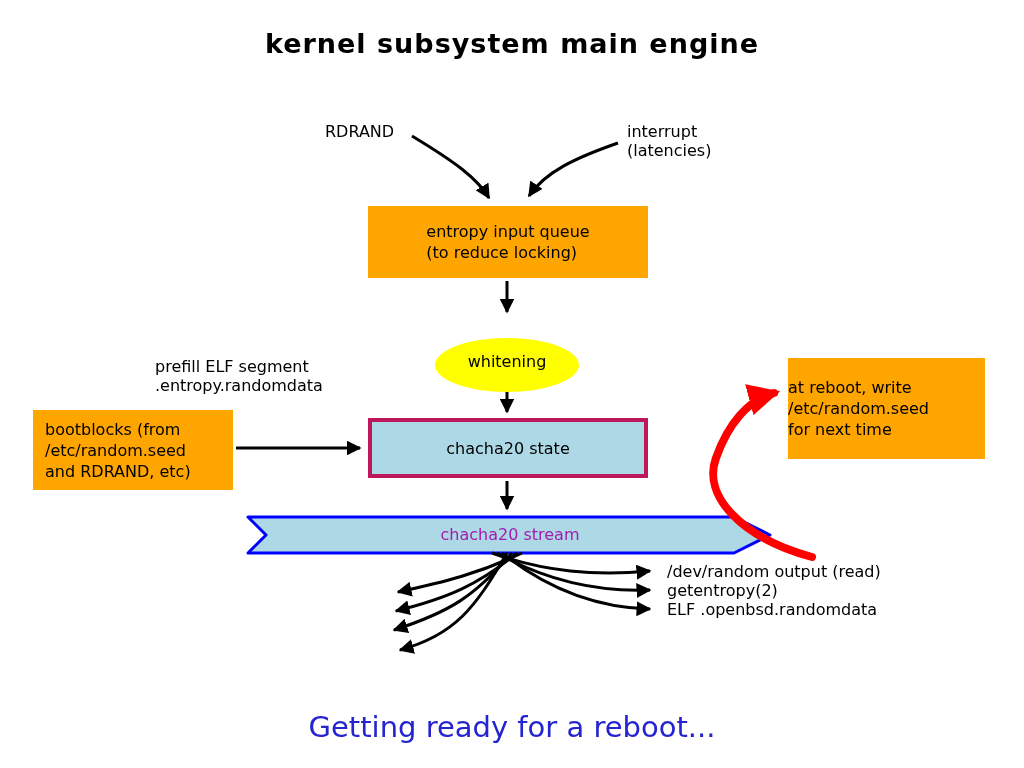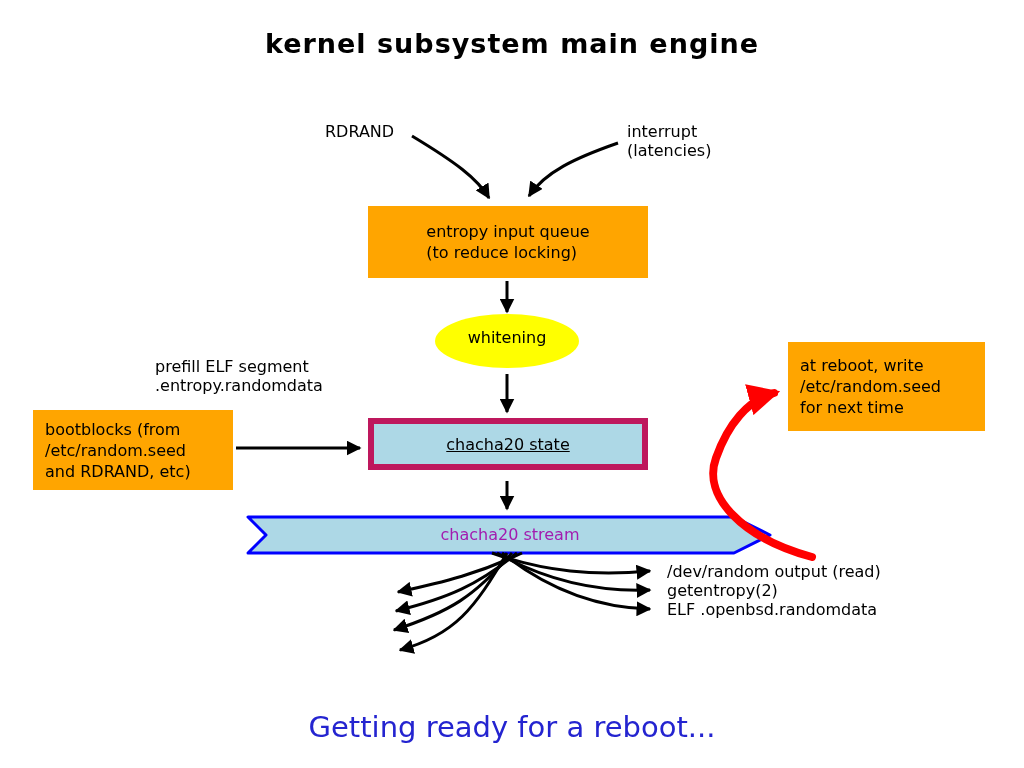--- a/index.html
+++ b/index.html
@@ -47,57 +47,55 @@
     align-items: center;
   }
   .box-orange { background: #ffa500; }
   .entropy-box {
     left: 368px; top: 206px;
     width: 280px; height: 72px;
     justify-content: center;
     text-align: left;
   }
   .whitening {
-    left: 435px; top: 314px;
+    left: 435px; top: 338px;
     width: 144px; height: 54px;
     background: #ffff00;
     border-radius: 50%;
     justify-content: center;
     text-align: center;
     padding-bottom: 8px;
   }
   .prefill-note {
     left: 155px; top: 357px;
   }
   .bootblocks-box {
     left: 33px; top: 410px;
     width: 200px; height: 80px;
     padding-left: 12px;
     text-align: left;
   }
   .state-box {
     left: 368px; top: 418px;
-    width: 280px; height: 52px;
+    width: 280px; height: 60px;
     background: #add8e6;
-    border: 6px solid #be185d;
+    border: 4px solid #be185d;
     justify-content: center;
     text-align: center;
-    text-decoration: underline;
   }
   .stream-label {
     left: 300px; top: 525px;
     width: 420px;
     text-align: center;
     font-size: 16px;
     color: #a21caf;
   }
   .reboot-box {
-    left: 788px; top: 342px;
-    width: 197px; height: 89px;
-    padding-left: 12px;
+    left: 788px; top: 358px;
+    width: 197px; height: 101px;
     text-align: left;
   }
   .rdrand-label { left: 325px; top: 122px; }
   .interrupt-label { left: 627px; top: 122px; }
   .outputs-left { left: 250px; top: 583px; }
   .outputs-right { left: 667px; top: 562px; }
   .footer-caption {
     left: 0; top: 710px;
     width: 1024px;
     text-align: center;

